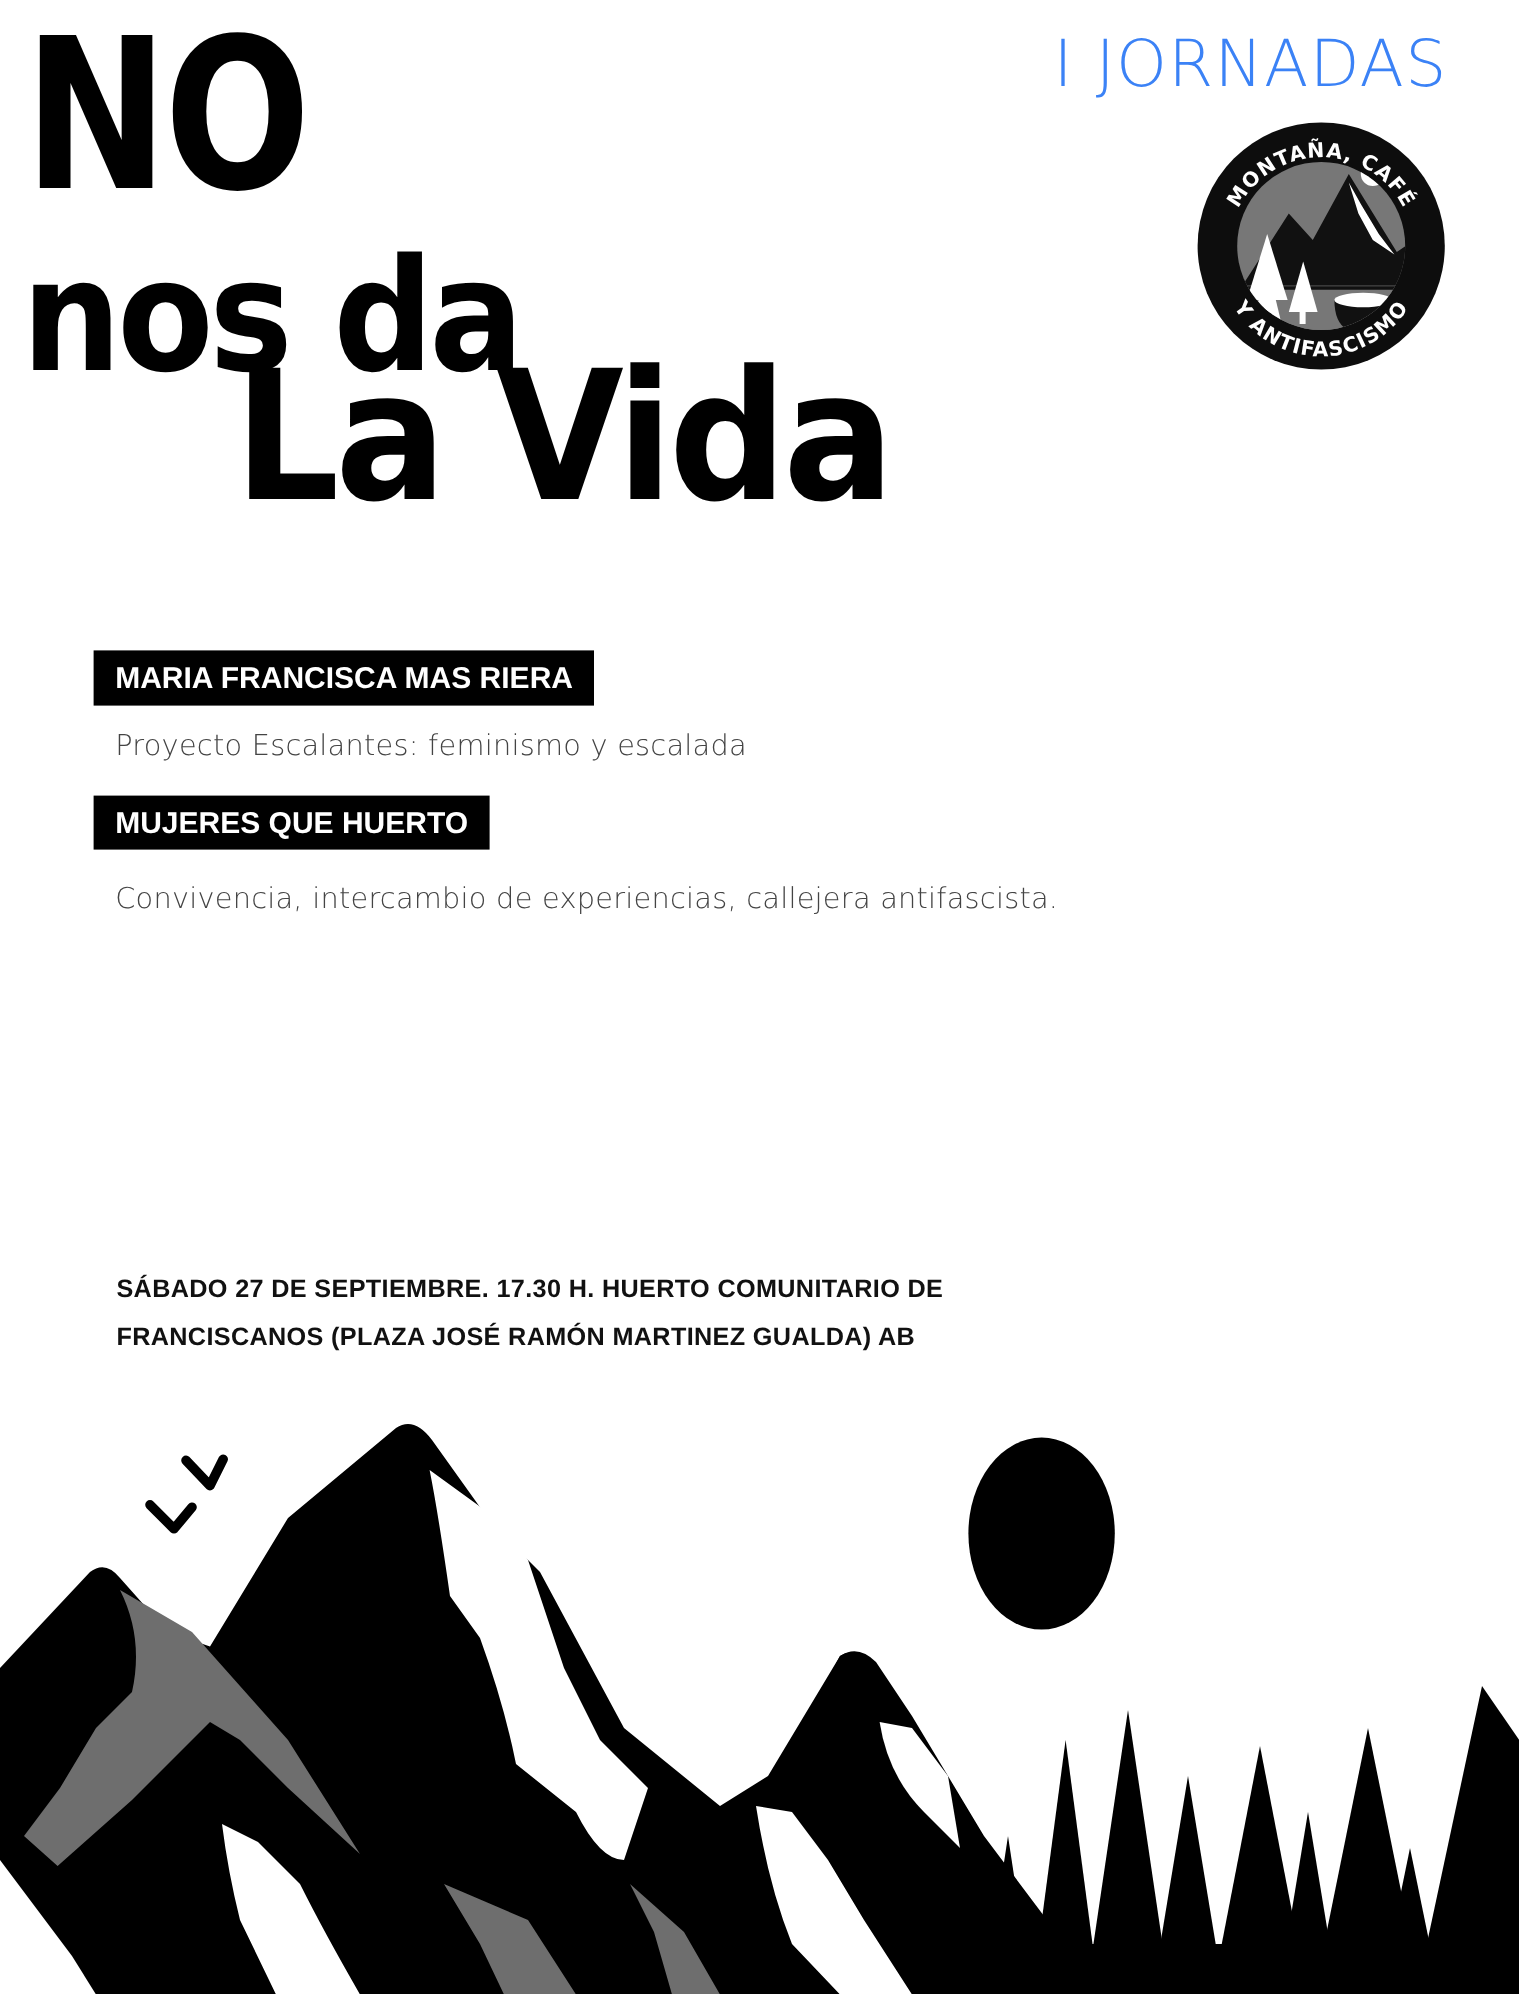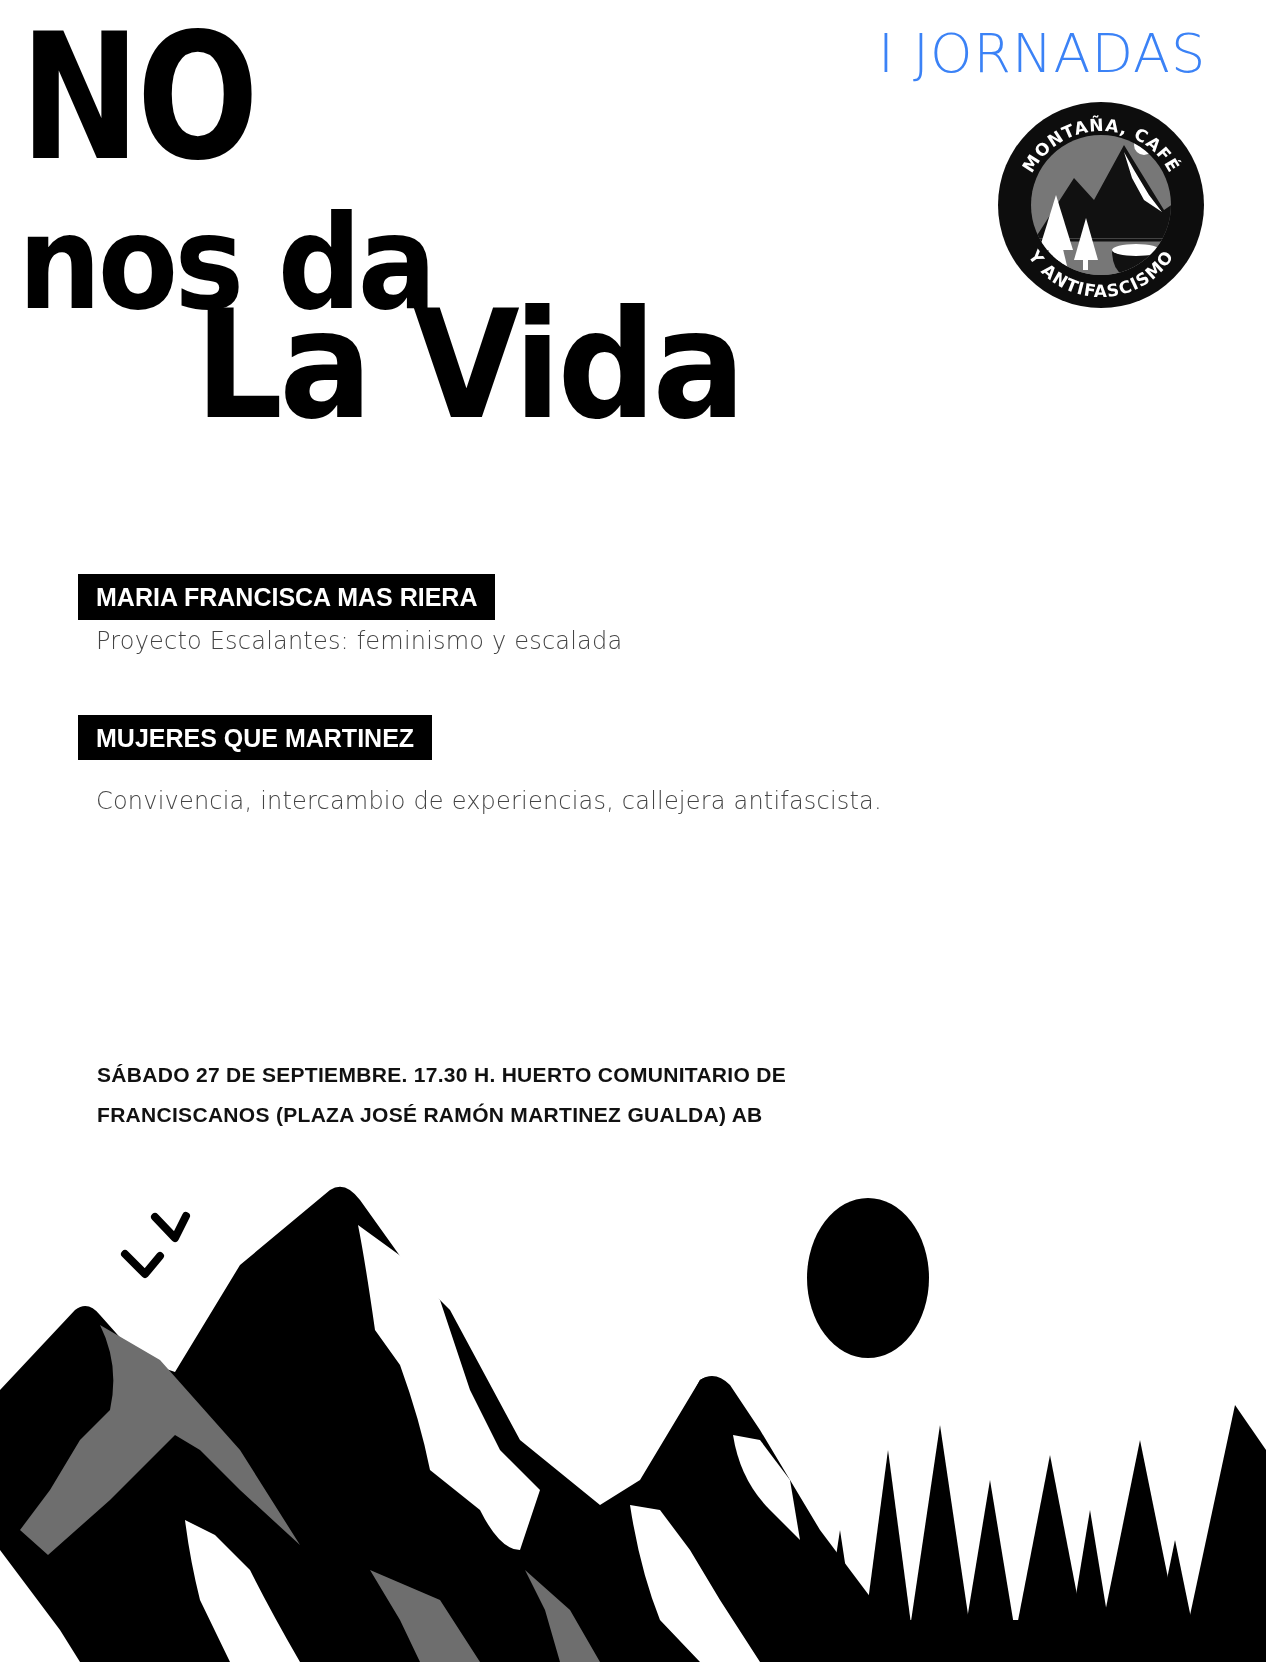--- a/index.html
+++ b/index.html
@@ -6,22 +6,22 @@
   body { width:1266px; height:1662px; background:#ffffff; position:relative; overflow:hidden; font-family:"DejaVu Sans", sans-serif; color:#111; }
   .title-wrap { position:absolute; left:0; top:0; width:800px; height:460px; }
   .title-line { position:absolute; font-family:"DejaVu Sans", sans-serif; font-weight:bold; color:#000; letter-spacing:-4px; line-height:1; }
   .t1 { left:20px; top:10px; font-size:175px; transform:scaleX(0.82); transform-origin:left top; }
   .t2 { left:18px; top:198px; font-size:130px; transform:scaleX(0.9); transform-origin:left top; }
   .t3 { left:195px; top:290px; font-size:150px; transform:scaleX(0.92); transform-origin:left top; }
   .jornadas { position:absolute; left:878px; top:22px; font-size:54px; font-weight:normal; color:#3b82f6; font-family:"DejaVu Sans", sans-serif; letter-spacing:1px; font-weight:200; }
   .logo { position:absolute; left:994px; top:100px; width:214px; height:210px; }
   .events { position:absolute; left:78px; top:542px; width:1100px; }
   .event { margin-bottom:22px; }
-  .event-title { display:inline-block; background:#000; color:#fff; font-family:"Liberation Sans", sans-serif; font-weight:bold; font-size:25px; padding:10px 18px 8px 18px; line-height:1.1;margin-top:32px; }
-  .event-desc { font-family:"DejaVu Sans", sans-serif; font-weight:200; color:#444; font-size:24px; line-height:39px; padding-left:18px; margin-top:2px; letter-spacing:0.2px; }
+  .event-title { display:inline-block; background:#000; color:#fff; font-family:"Liberation Sans", sans-serif; font-weight:bold; font-size:25px; padding:10px 18px 8px 18px; line-height:1.1; }
+  .event-desc { font-family:"DejaVu Sans", sans-serif; font-weight:200; color:#444; font-size:24px; line-height:39px; padding-left:18px; margin-top:14px; letter-spacing:0.2px; }
   .footer-info { position:absolute; left:97px; top:1055px; width:1000px; font-family:"Liberation Sans", sans-serif; font-weight:bold; font-size:21px; line-height:40px; color:#111; letter-spacing:0.3px; }
   .scene { position:absolute; left:0; top:1150px; width:1266px; height:512px; }
 </style>
 </head>
 <body>
 
 <div class="title-wrap">
   <div class="title-line t1">NO</div>
   <div class="title-line t2">nos da</div>
   <div class="title-line t3">La Vida</div>
@@ -62,21 +62,21 @@
     </text>
   </svg>
 </div>
 
 <div class="events">
   <div class="event">
     <div class="event-title">MARIA FRANCISCA MAS RIERA</div>
     <div class="event-desc">Proyecto Escalantes: feminismo y escalada</div>
   </div>
   <div class="event">
-    <div class="event-title">MUJERES QUE MARTINEZ</div>
+    <div class="event-title">MUJERES QUE HUERTO</div>
   </div>
   <div class="event">
     <div class="event-desc">Convivencia, intercambio de experiencias, callejera antifascista.</div>
   </div>
 </div>
 
 <div class="footer-info">
   <div>SÁBADO 27 DE SEPTIEMBRE. 17.30 H. HUERTO COMUNITARIO DE</div>
   <div>FRANCISCANOS (PLAZA JOSÉ RAMÓN MARTINEZ GUALDA) AB</div>
 </div>

